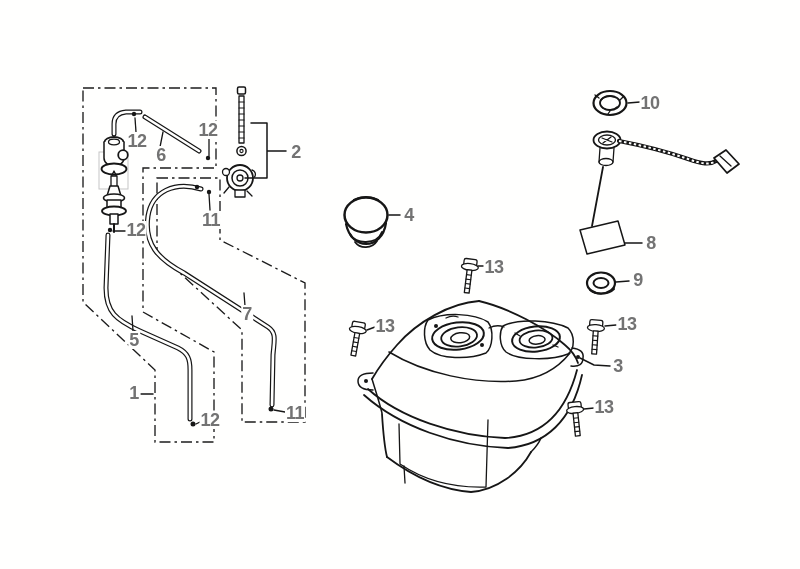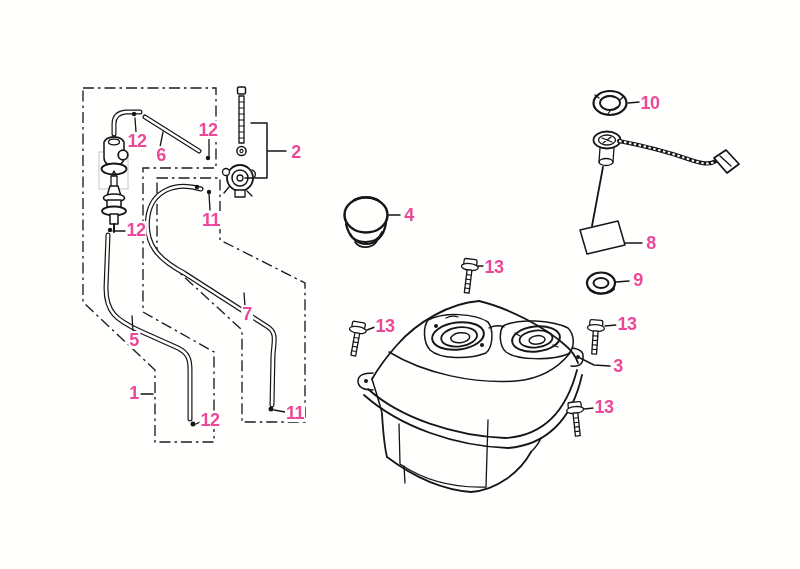--- a/index.html
+++ b/index.html
@@ -1,21 +1,21 @@
 <!DOCTYPE html>
 <html><head>
 <meta charset="utf-8">
 <style>
   html,body{margin:0;padding:0;background:#fffffe;}
   .stage{position:relative;width:800px;height:569px;background:#fffffe;overflow:hidden;
          font-family:"Liberation Sans",sans-serif;}
   .stage svg{position:absolute;left:0;top:0;}
   .callout{position:absolute;transform:translate(-50%,-50%);
            font-weight:bold;font-size:18px;line-height:1;letter-spacing:-0.5px;
-           color:#ec4899;background:#fffffe;padding:0 1px;white-space:nowrap;}
+           color:#737373;background:#fffffe;padding:0 1px;white-space:nowrap;}
   
   .ln{fill:none;stroke:#161616;stroke-width:1.5;stroke-linecap:round;stroke-linejoin:round;}
   .s1{stroke-width:1.1}.s13{stroke-width:1.3}.s18{stroke-width:1.8}
   .s2{stroke-width:2}.s22{stroke-width:2.2}.s25{stroke-width:2.5}
   .wh{fill:#fffffe;}
   .chain{fill:none;stroke:#1c1c1c;stroke-width:1.35;stroke-dasharray:11 4 2.5 4;}
   .tube-o{fill:none;stroke:#161616;stroke-width:5;stroke-linecap:round;}
   .tube-i{fill:none;stroke:#fffffe;stroke-width:2.6;stroke-linecap:round;}
   .dot{fill:#161616;stroke:none;}
   .faint{fill:none;stroke:#c5c5c5;stroke-width:1;}

